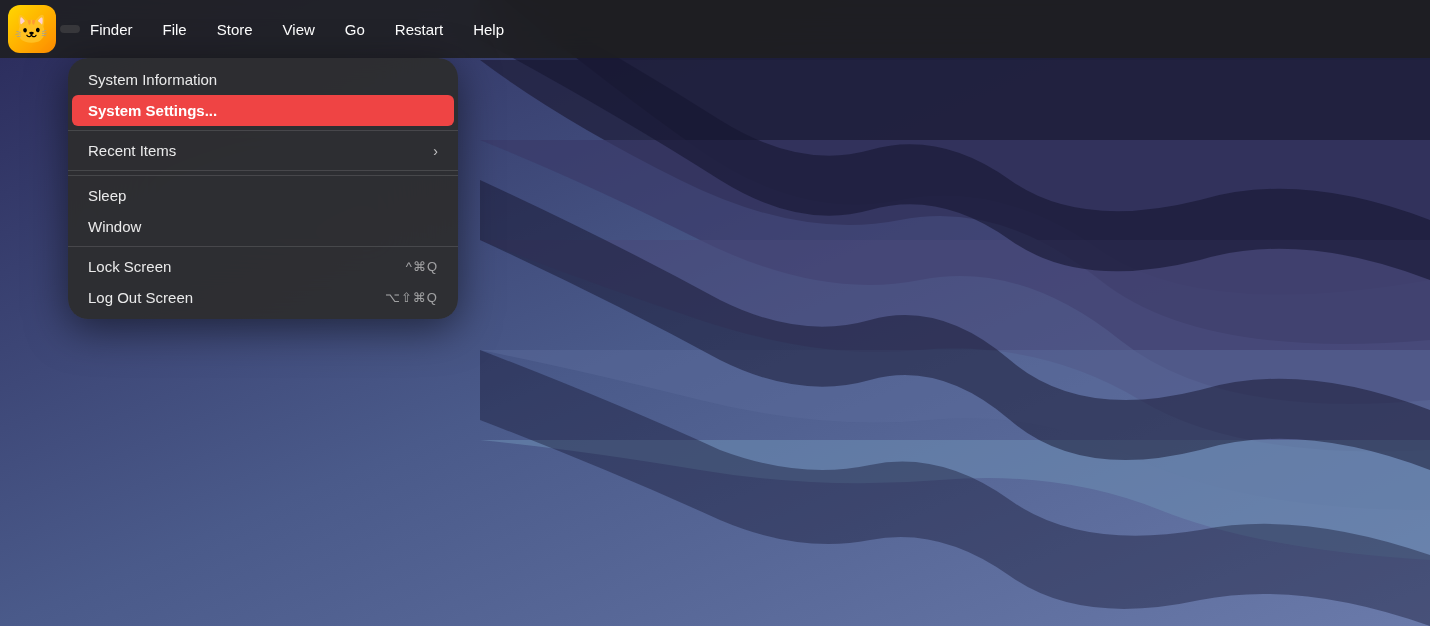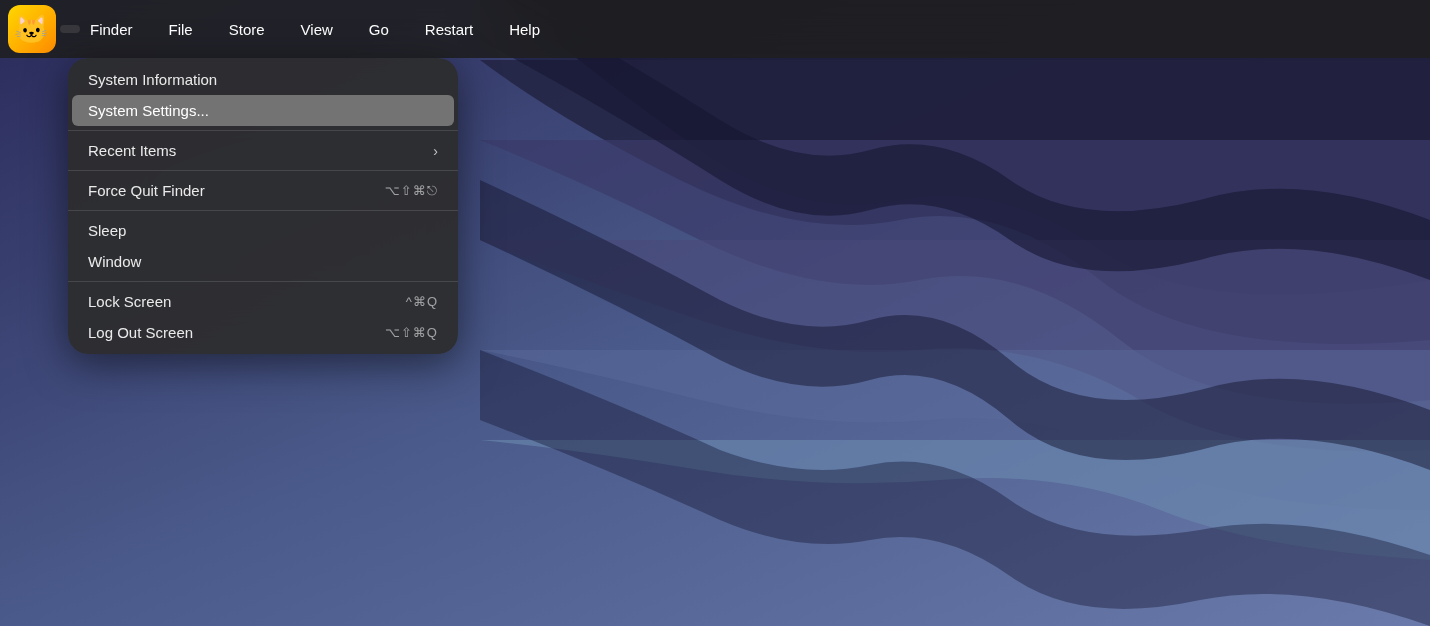--- a/index.html
+++ b/index.html
@@ -48,21 +48,21 @@
       font-size: 22px;
       color: white;
       background: rgba(80, 80, 80, 0.5);
       border-radius: 6px;
       padding: 4px 10px;
     }
 
     .menubar-items {
       display: flex;
       align-items: center;
-      gap: 16px;
+      gap: 10px;
     }
 
     .menubar-item {
       color: white;
       font-size: 15px;
       font-weight: 500;
       padding: 4px 10px;
       border-radius: 5px;
       cursor: pointer;
       white-space: nowrap;
@@ -88,23 +88,23 @@
       justify-content: space-between;
       padding: 7px 16px;
       color: rgba(255,255,255,0.9);
       font-size: 15px;
       cursor: pointer;
       border-radius: 6px;
       margin: 0 4px;
     }
 
     .menu-item.highlighted {
-      background: #737373;
+      background: #ef4444;
       color: white;
-      font-weight: 400;
+      font-weight: 700;
     }
 
     .menu-item .shortcut {
       color: rgba(255,255,255,0.55);
       font-size: 13px;
       letter-spacing: 1px;
     }
 
     .menu-item .chevron {
       color: rgba(255,255,255,0.7);
@@ -219,24 +219,20 @@
 
   <div class="menu-separator"></div>
 
   <div class="menu-item">
     <span>Recent Items</span>
     <span class="chevron">›</span>
   </div>
 
   <div class="menu-separator"></div>
 
-  <div class="menu-item">
-    <span>Force Quit Finder</span>
-    <span class="shortcut">⌥⇧⌘⎋</span>
-  </div>
 
   <div class="menu-separator"></div>
 
   <div class="menu-item">
     <span>Sleep</span>
   </div>
 
   <div class="menu-item">
     <span>Window</span>
   </div>

